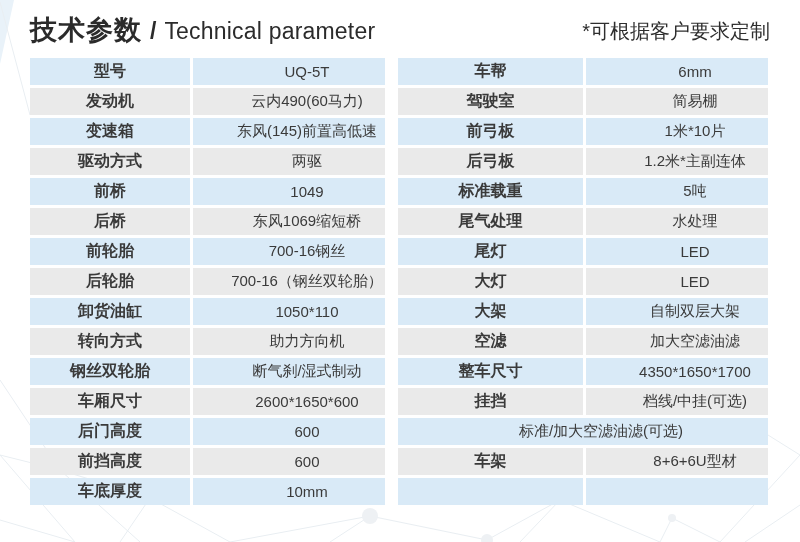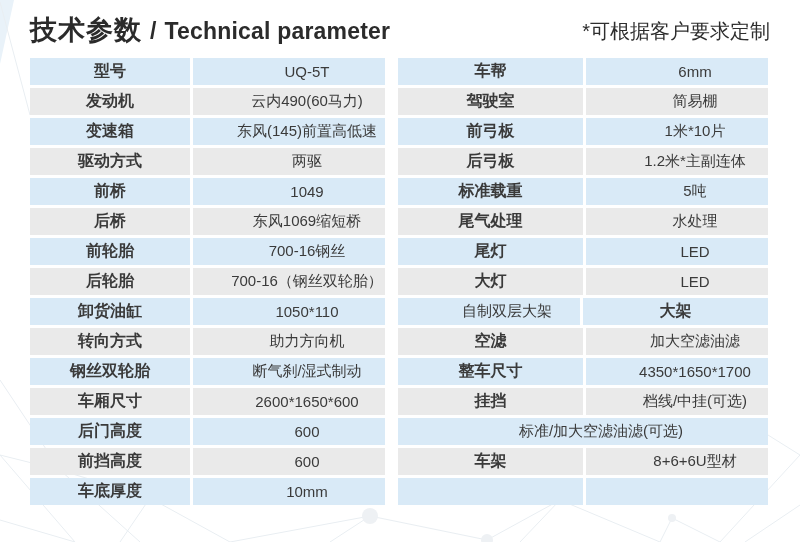--- a/index.html
+++ b/index.html
@@ -11,21 +11,21 @@
     overflow:hidden;
     font-family:"Liberation Sans","DejaVu Sans",sans-serif;
     color:var(--text,#3a3a3a);
   }
   .bg-svg { position:absolute; left:0; top:0; width:800px; height:542px; pointer-events:none; }
 
   .hdr { position:absolute; left:30px; top:12px; right:30px; display:flex; align-items:flex-end; justify-content:space-between; }
   .title { display:flex; align-items:baseline; gap:8px; color:var(--title,#2b2b2b); white-space:nowrap; }
   .title .zh { font-size:27px; font-weight:700; letter-spacing:1px; }
   .title .sep { font-size:23px; font-weight:700; }
-  .title .en { font-size:23px; font-weight:700; letter-spacing:0.2px; }
+  .title .en { font-size:23px; font-weight:400; letter-spacing:0.2px; }
   .note { font-size:20px; color:#2e2e2e; padding-bottom:3px; white-space:nowrap; }
 
   .spec-table { position:absolute; top:58px; display:flex; flex-direction:column; gap:3px;text-align:center; }
   .spec-table.left  { left:30px;  width:355px; }
   .spec-table.right { left:398px; width:370px; }
 
   .spec-row { display:flex; gap:3px; height:27px; }
   .cell { display:flex; align-items:center; justify-content:center; height:27px; overflow:hidden; white-space:nowrap; }
   .cell.label { font-weight:700; font-size:16px; }
   .cell.value { font-size:15px;padding-left:36px; }
@@ -155,22 +155,22 @@
       </div>
       <div class="spec-row alt-blue">
         <div class="cell label">尾灯</div>
         <div class="cell value">LED</div>
       </div>
       <div class="spec-row alt-gray">
         <div class="cell label">大灯</div>
         <div class="cell value">LED</div>
       </div>
       <div class="spec-row alt-blue">
+        <div class="cell label">大架</div>
         <div class="cell value">自制双层大架</div>
-        <div class="cell label">大架</div>
       </div>
       <div class="spec-row alt-gray">
         <div class="cell label">空滤</div>
         <div class="cell value">加大空滤油滤</div>
       </div>
       <div class="spec-row alt-blue">
         <div class="cell label">整车尺寸</div>
         <div class="cell value">4350*1650*1700</div>
       </div>
       <div class="spec-row alt-gray">

